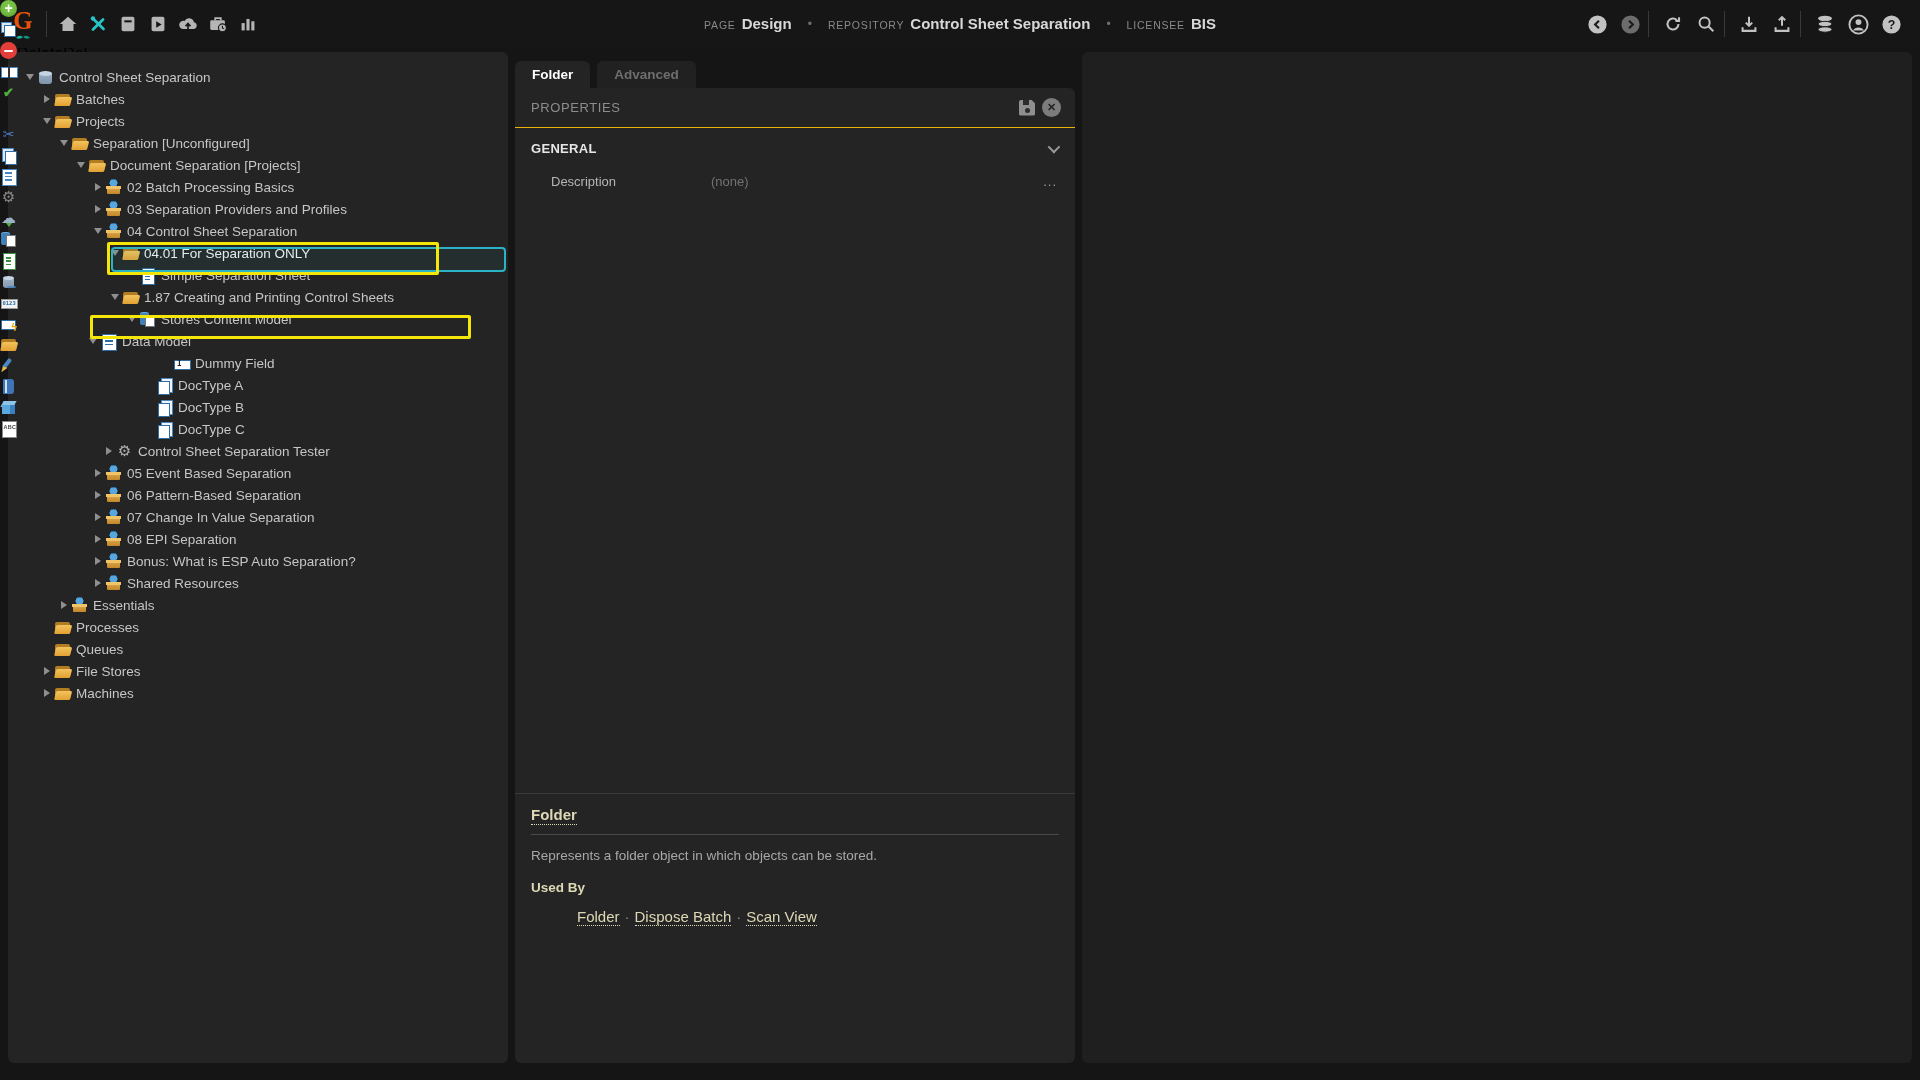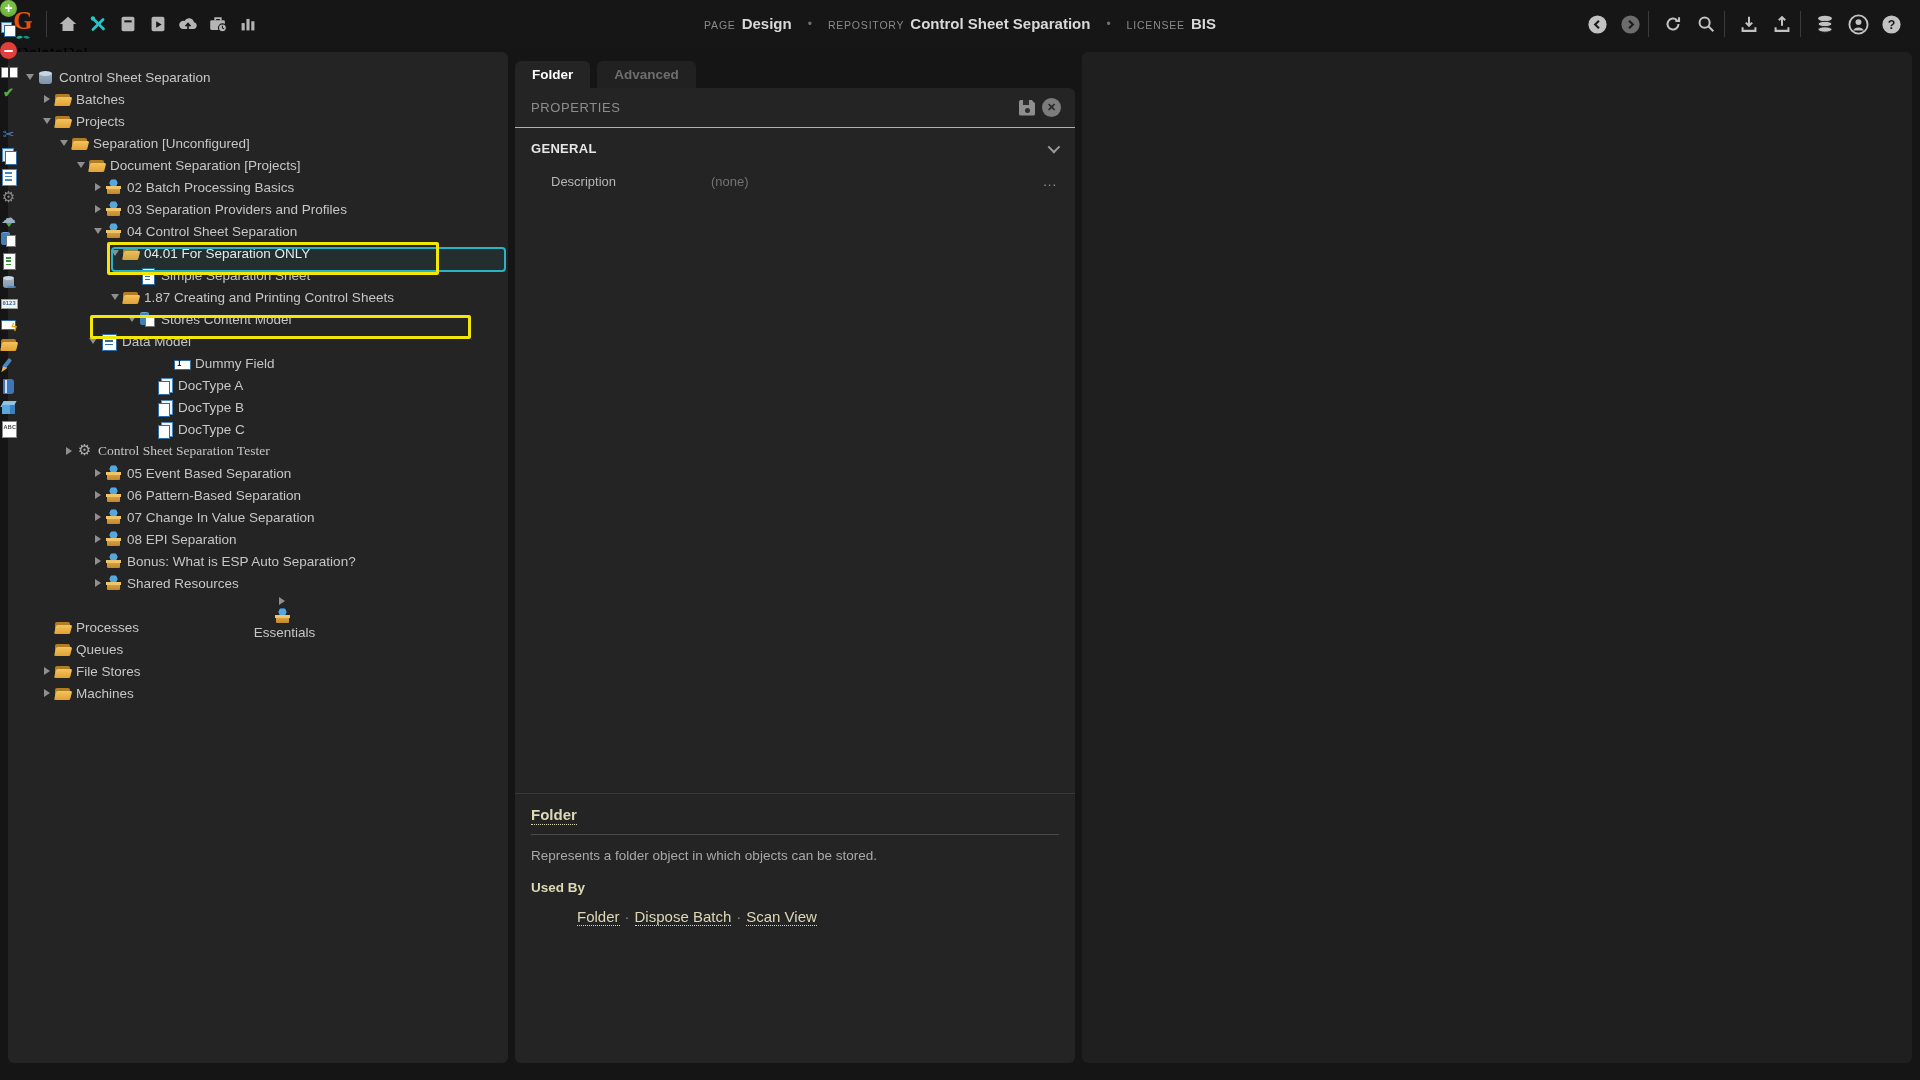--- a/index.html
+++ b/index.html
@@ -386,21 +386,21 @@
       <div class="trow" style="padding-left: 133px;">
         <span class="arrow"></span>
         <span class="ic ic-doctype"></span>
         <span class="tlabel">DocType B</span>
       </div>
       <div class="trow" style="padding-left: 133px;">
         <span class="arrow"></span>
         <span class="ic ic-doctype"></span>
         <span class="tlabel">DocType C</span>
       </div>
-      <div class="trow" style="padding-left: 53px; font-family: Liberation Serif, serif;">
+      <div class="trow" style="padding-left: 93px;">
         <span class="arrow col"></span>
         <span class="ic ic-gear"></span>
         <span class="tlabel">Control Sheet Separation Tester</span>
       </div>
       <div class="trow" style="padding-left: 82px;">
         <span class="arrow col"></span>
         <span class="ic ic-project"></span>
         <span class="tlabel">05 Event Based Separation</span>
       </div>
       <div class="trow" style="padding-left: 82px;">
@@ -421,21 +421,21 @@
       <div class="trow" style="padding-left: 82px;">
         <span class="arrow col"></span>
         <span class="ic ic-project"></span>
         <span class="tlabel">Bonus: What is ESP Auto Separation?</span>
       </div>
       <div class="trow" style="padding-left: 82px;">
         <span class="arrow col"></span>
         <span class="ic ic-project"></span>
         <span class="tlabel">Shared Resources</span>
       </div>
-      <div class="trow" style="padding-left: 48px; flex-direction: column;">
+      <div class="trow" style="padding-left: 48px;">
         <span class="arrow col"></span>
         <span class="ic ic-project"></span>
         <span class="tlabel">Essentials</span>
       </div>
       <div class="trow" style="padding-left: 31px;">
         <span class="arrow"></span>
         <span class="ic ic-folder"></span>
         <span class="tlabel">Processes</span>
       </div>
       <div class="trow" style="padding-left: 31px;">

